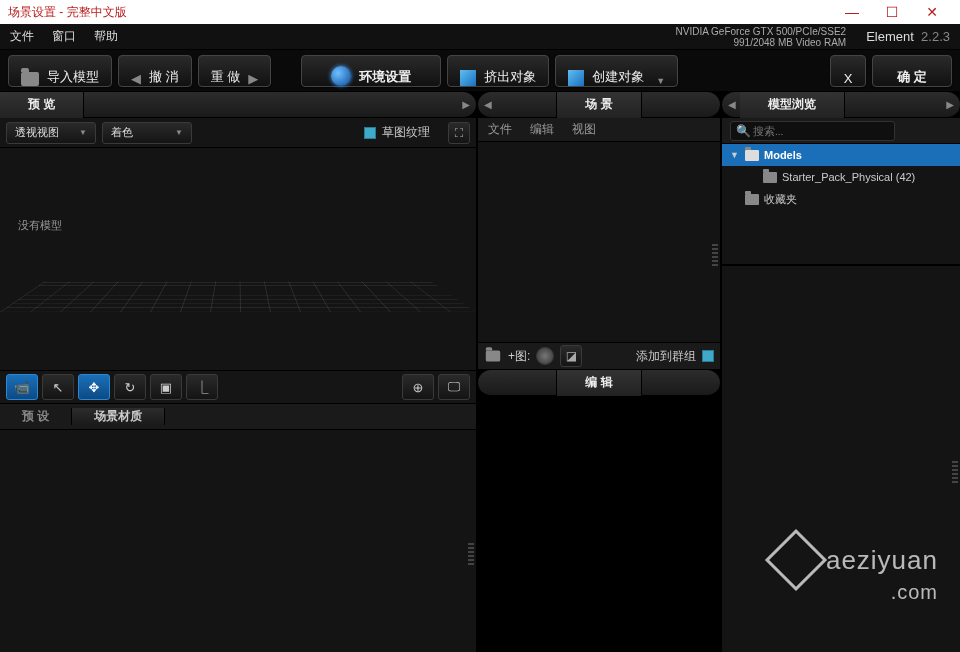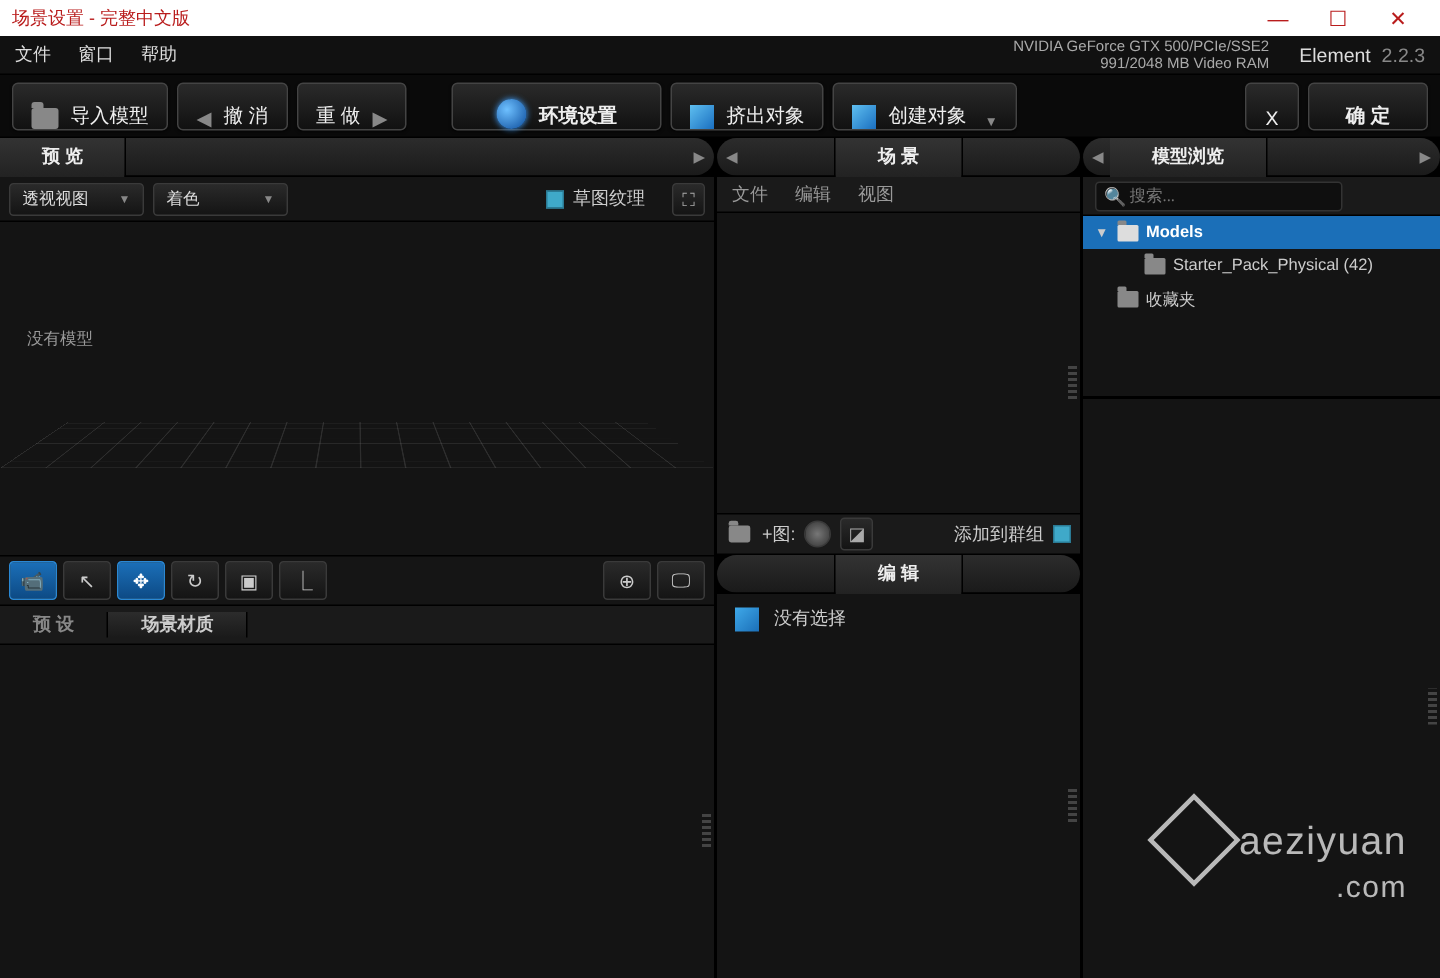--- a/index.html
+++ b/index.html
@@ -226,27 +226,20 @@
       <div class="sq-btn" style="border-radius:50%;width:18px;height:18px;background:radial-gradient(#777,#333)"></div>
       <div class="sq-btn">◪</div>
       <div style="flex:1"></div>
       <span>添加到群组</span>
       <span class="check"></span>
     </div>
     <div class="panel-hdr">
       <div style="flex:1;display:flex;justify-content:center">
         <div class="panel-tab" style="border-left:1px solid #000">编 辑</div>
       </div>
-    </div>
-    <div class="content-area">
-      <div class="edit-row">
-        <span class="cube-ic"></span>
-        <span>没有选择</span>
-      </div>
-      <div class="drag-handle"></div>
     </div>
   </div>
 
   <div class="col-right">
     <div class="panel-hdr">
       <span class="hdr-arrow left">◀</span>
       <div class="panel-tab" style="margin-left:18px">模型浏览</div>
       <span class="hdr-arrow">▶</span>
     </div>
     <div class="search-row">

